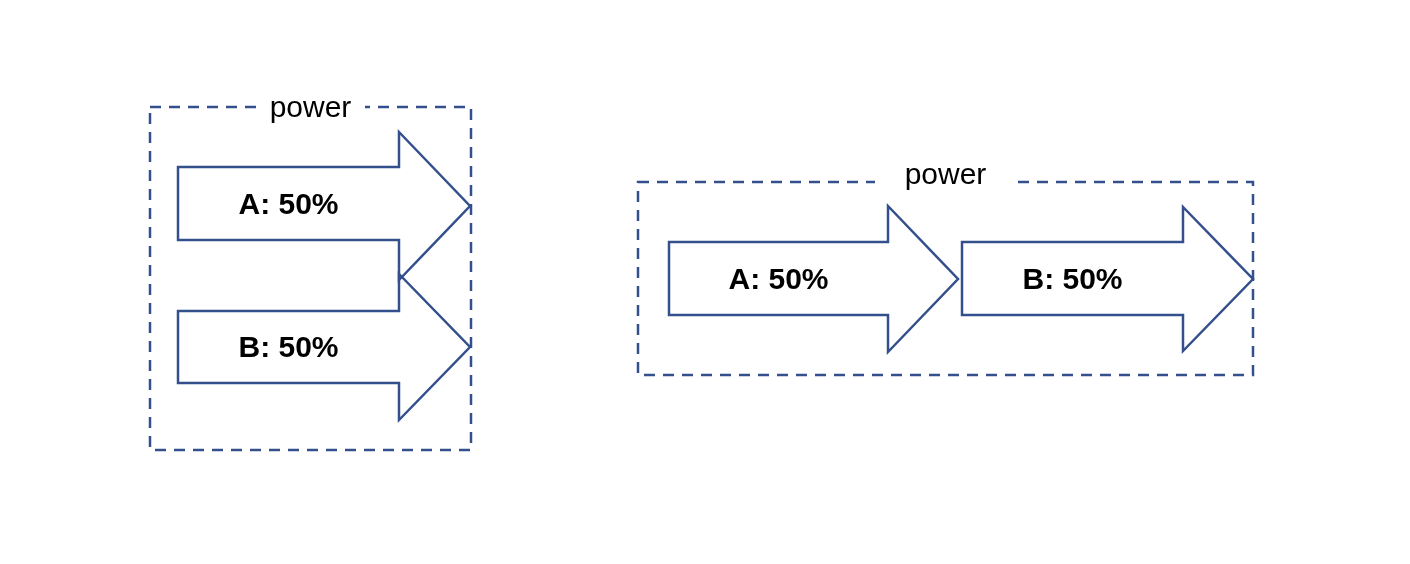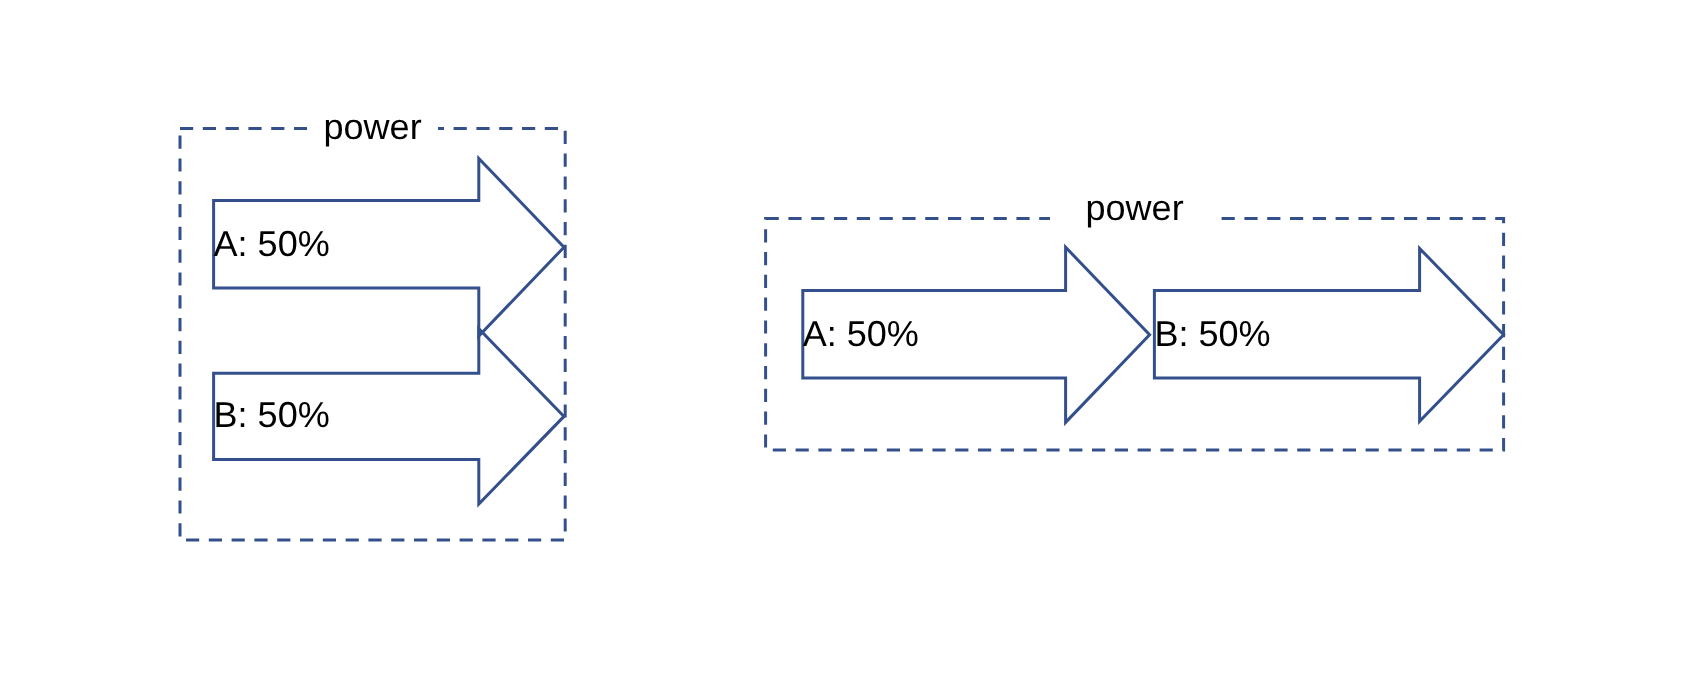--- a/index.html
+++ b/index.html
@@ -31,23 +31,24 @@
   .block-arrow {
     fill: none;
     stroke: var(--accent);
     stroke-width: 2.5;
     stroke-linejoin: miter;
   }
   .arrow-label {
     position: absolute;
     color: var(--text);
     font-size: 30px;
-    text-align: left;
+    text-align: center;
     white-space: nowrap;
     pointer-events: none;
+    font-weight: bold;
   }
   .group-label-row {
     position: absolute;
     height: 36px;
     line-height: 36px;
     text-align: center;
   }
   .group-label {
     display: inline-block;
     background: var(--background);

